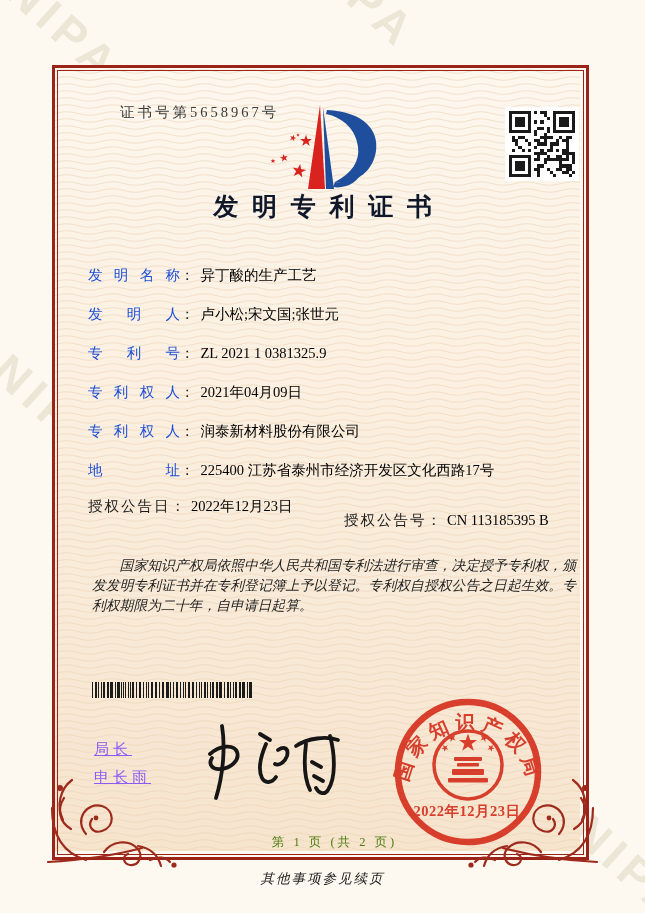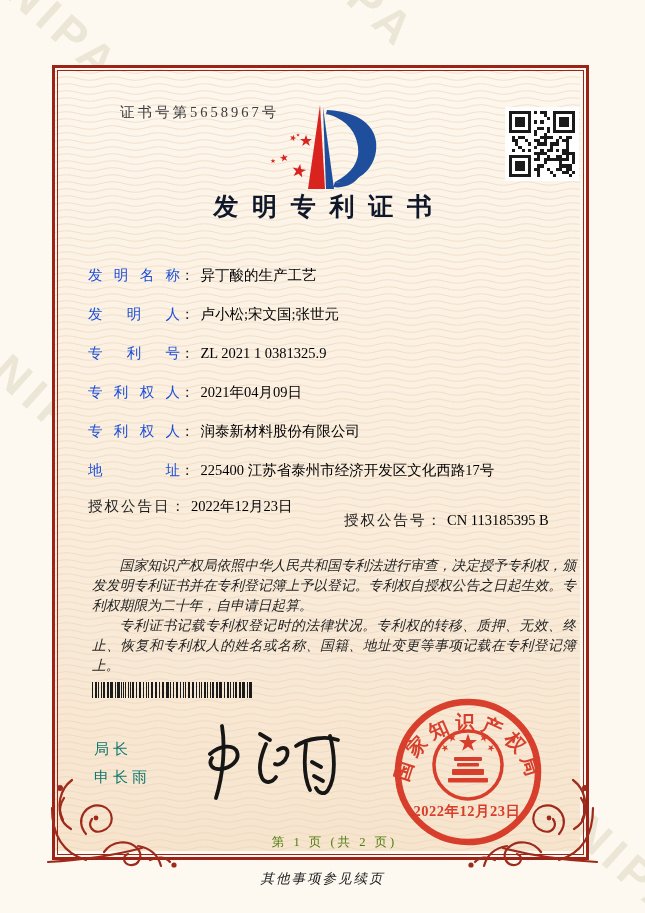--- a/index.html
+++ b/index.html
@@ -53,21 +53,21 @@
   .body-text{
     position:absolute;left:82px;top:556px;width:484px;
     font-size:13.8px;line-height:20px;font-style:italic;color:#1f1f1f;
     text-align:justify;
     margin-left:10px;
   }
   .body-text p{margin:0;text-indent:2em;}
   
   .barcode{position:absolute;left:92px;top:682px;line-height:0;}
   
-  .signer{position:absolute;left:94px;top:740px;font-size:15px;letter-spacing:4px;color:#0f766e;}
+  .signer{position:absolute;left:94px;top:740px;font-size:15px;letter-spacing:4px;color:#8b5cf6;text-decoration:underline;}
   .signer div{margin-bottom:9px;}
   .autograph{position:absolute;left:180px;top:720px;}
   
   .seal{position:absolute;left:393px;top:697px;opacity:0.93;mix-blend-mode:multiply;}
   
   .flourish{position:absolute;pointer-events:none;}
   .flourish.bl{left:42px;top:770px;}
   .flourish.br{right:42px;top:770px;transform:scaleX(-1);}
   
   .page-info{position:absolute;left:12px;top:834px;width:645px;text-align:center;font-size:12.5px;letter-spacing:3px;color:#4d7c0f;}
@@ -269,21 +269,20 @@
     <span>
       <span class="glabel">授权公告日</span><span class="fcolon">：</span><span class="fvalue">2022年12月23日</span>
     </span>
     <span class="grant-pair2">
       <span class="glabel">授权公告号</span><span class="fcolon">：</span><span class="fvalue">CN 113185395 B</span>
     </span>
   </div>
 
   <div class="body-text">
     <p>国家知识产权局依照中华人民共和国专利法进行审查，决定授予专利权，颁发发明专利证书并在专利登记簿上予以登记。专利权自授权公告之日起生效。专利权期限为二十年，自申请日起算。</p>
-    <p>专利证书记载专利权登记时的法律状况。专利权的转移、质押、无效、终止、恢复和专利权人的姓名或名称、国籍、地址变更等事项记载在专利登记簿上。</p>
   </div>
 
   <div class="barcode">
     <svg id="bc-svg" width="164" height="16">
         <g fill="#1b1b1b" shape-rendering="crispEdges">
           <rect x="0" y="0" width="1" height="16"></rect>
           <rect x="3" y="0" width="2" height="16"></rect>
           <rect x="6" y="0" width="1" height="16"></rect>
           <rect x="9" y="0" width="1" height="16"></rect>
           <rect x="11" y="0" width="2" height="16"></rect>

